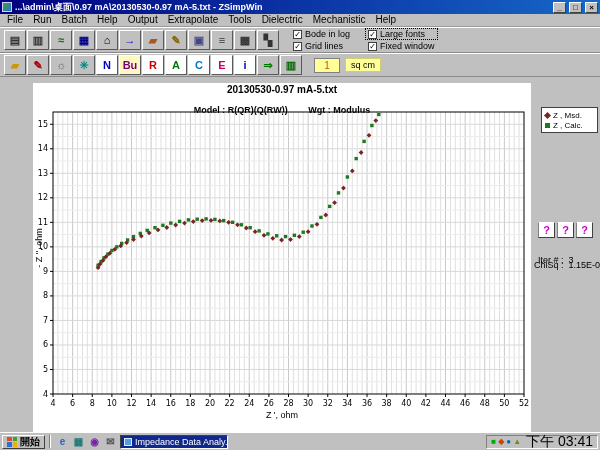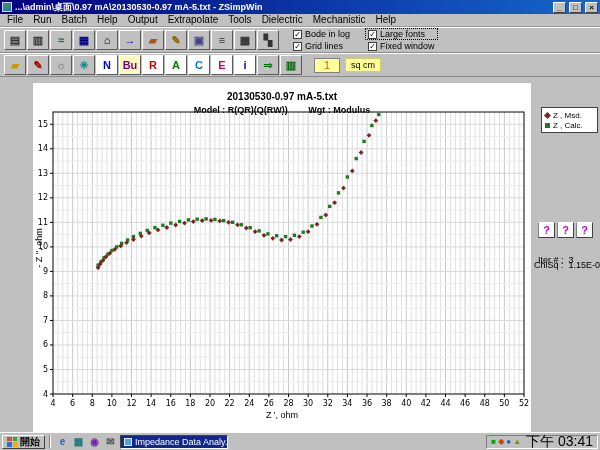--- a/index.html
+++ b/index.html
@@ -33,21 +33,21 @@
     column-gap:14px; font-size:9px; align-items:center; }
   .cb { display:flex; gap:3px; align-items:center; padding:0 2px; }
   .cb-box { width:9px; height:9px; background:#fff; border:1px solid #404040; font-size:8px; line-height:8px; text-align:center; }
   .cb-focus { outline:1px dotted #000; }
   .area-input { width:26px; height:15px; margin-left:12px; background:#ffff99; border:1px solid #808080;
     font-size:10px; color:#cc5500; text-align:center; font-family:"Liberation Sans",sans-serif; }
   .area-unit { background:#ffff99; font-size:9px; padding:1px 5px; margin-left:5px; border:1px solid #cfcf70; }
 
   
   .chart-panel { position:absolute; left:33px; top:83px; width:498px; height:349px; background:#fff; }
-  .chart-title1 { position:absolute; top:8px; width:100%; text-align:center; font-size:10px; font-weight:bold; }
+  .chart-title1 { position:absolute; top:1px; width:100%; text-align:center; font-size:10px; font-weight:bold; }
   .chart-title2 { position:absolute; top:22px; width:100%; text-align:center; font-size:9px; font-weight:bold; }
   .chart-title2 .wgt { margin-left:18px; }
   #plot-svg { position:absolute; left:0; top:0; }
   #plot-svg text { font:8px "DejaVu Sans", sans-serif; fill:#000; }
   .x-axis-title { position:absolute; top:327px; width:100%; text-align:center; font-size:9px; }
   .y-axis-title { position:absolute; left:-26px; top:160px; width:64px; text-align:center;
     transform:rotate(-90deg); font-size:9px; }
 
   
   .right-col { position:absolute; left:531px; top:83px; width:69px; height:349px; }

